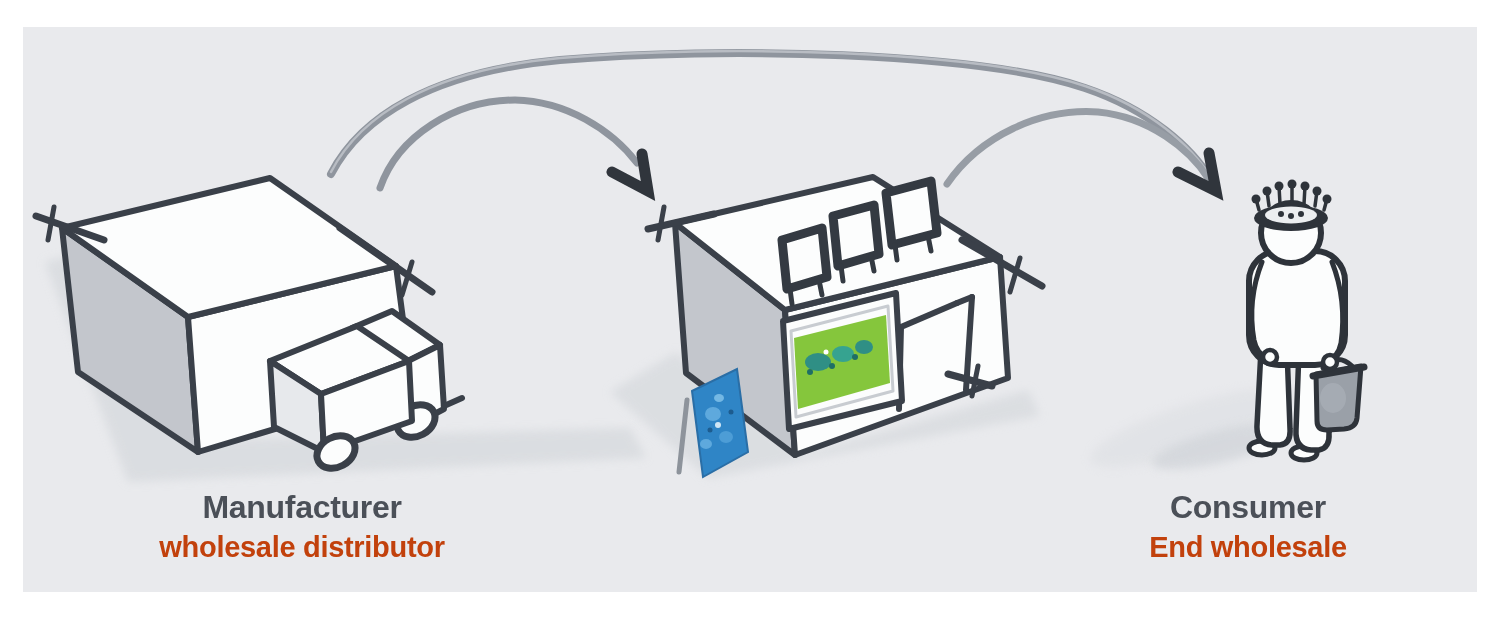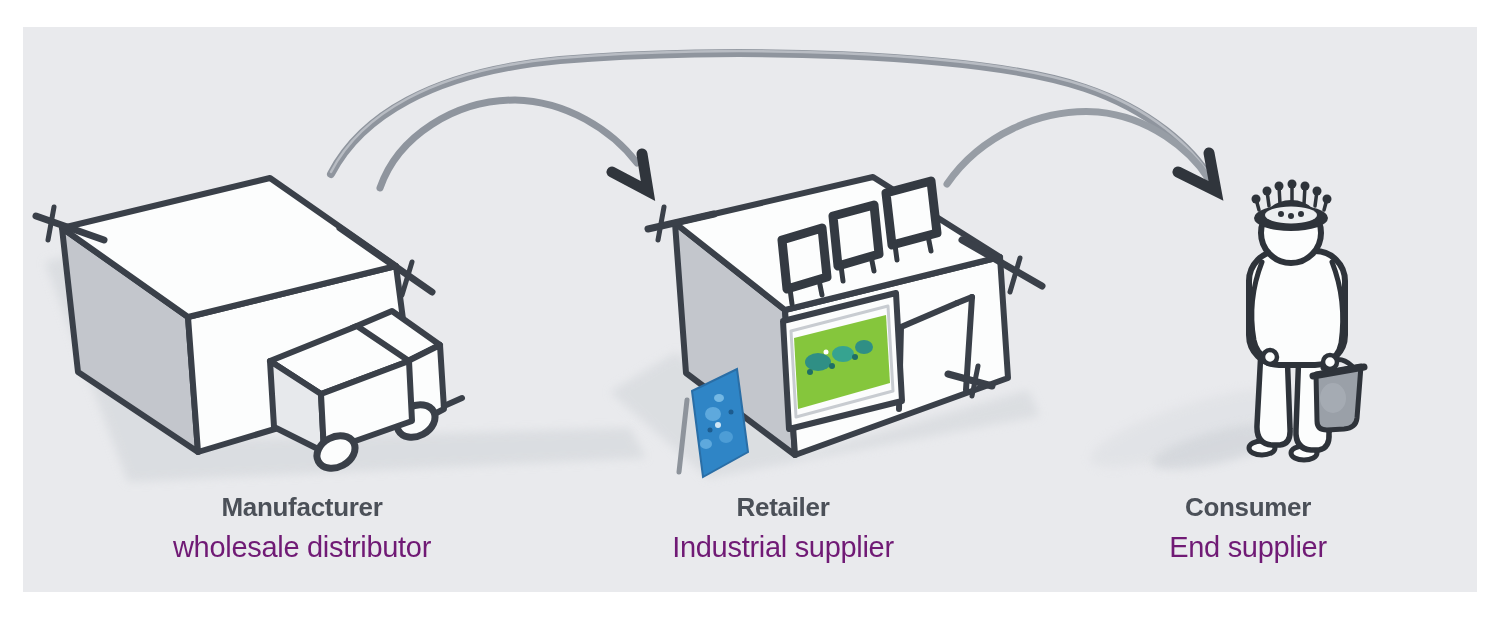--- a/index.html
+++ b/index.html
@@ -14,22 +14,22 @@
     width: 1454px; height: 565px;
     background: #e9eaed;
   }
   svg.scene {
     position: absolute; left: 0; top: 0; width: 1500px; height: 623px;
   }
   .label {
     position: absolute; width: 440px; text-align: center;
     color: #4b5058;
   }
-  .label .title { font-size: 26px; font-weight: 700; line-height: 40px; letter-spacing: -0.3px; text-align: center; }
-  .label .subtitle { font-size: 29px; font-weight: 400; line-height: 40px; letter-spacing: -0.3px; color: #701a75; }
+  .label .title { font-size: 32px; font-weight: 700; line-height: 40px; letter-spacing: -0.3px; text-align: center; }
+  .label .subtitle { font-size: 29px; font-weight: 700; line-height: 40px; letter-spacing: -0.3px; color: #c2410c; }
   .label-manufacturer { left: 82px;  top: 487px; }
   .label-retailer     { left: 563px; top: 487px; }
   .label-consumer     { left: 1028px; top: 487px; }
 </style>
 </head>
 <body>
 
 <div class="page">
   <div class="panel"></div>
 
@@ -178,21 +178,17 @@
       <path d="M 947 184 C 980 136, 1040 108, 1098 112 C 1150 117, 1190 150, 1208 178" stroke="#979da5" stroke-width="7"></path>
       <path d="M 612 172 L 648 191 L 642 154" stroke="#30353c" stroke-width="11" stroke-linejoin="miter"></path>
       <path d="M 1178 172 L 1216 191 L 1209 153" stroke="#30353c" stroke-width="11" stroke-linejoin="miter"></path>
     </g>
   </svg>
 
   <div class="label label-manufacturer">
     <div class="title">Manufacturer</div>
     <div class="subtitle">wholesale distributor</div>
   </div>
-  <div class="label label-retailer">
-    <div class="title">Retailer</div>
-    <div class="subtitle">Industrial supplier</div>
-  </div>
   <div class="label label-consumer">
     <div class="title">Consumer</div>
-    <div class="subtitle">End supplier</div>
+    <div class="subtitle">End wholesale</div>
   </div>
 </div>
 
 </body></html>

